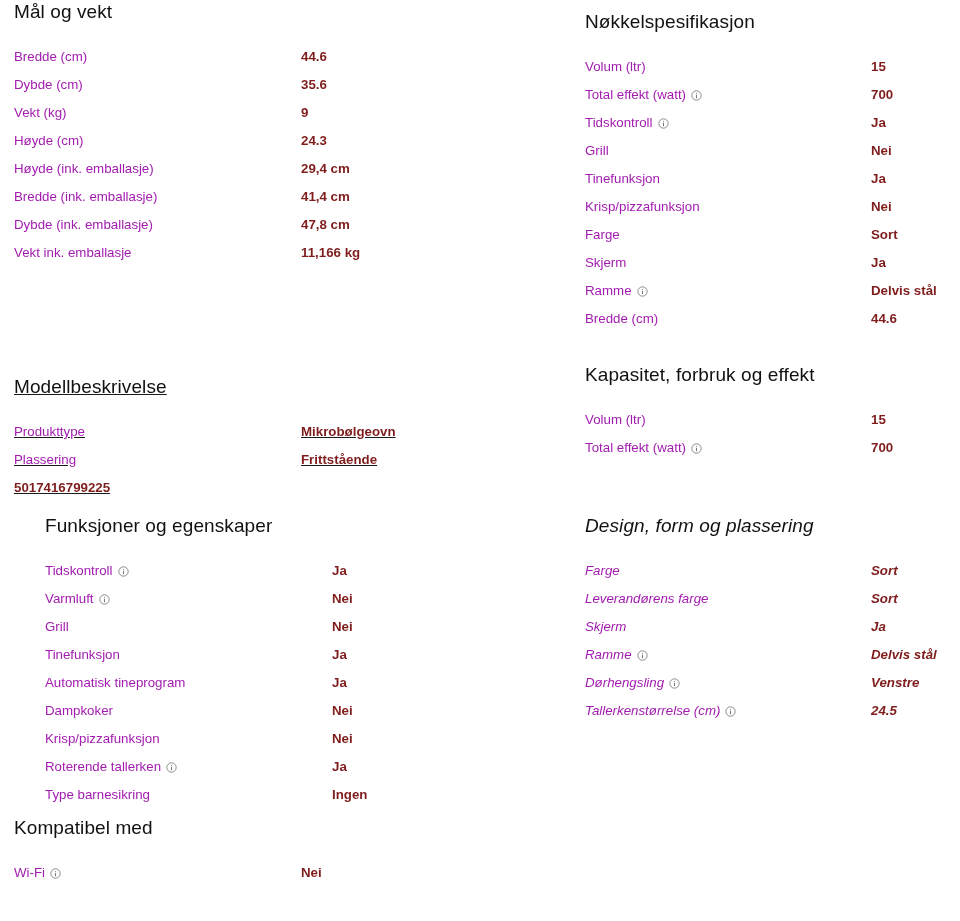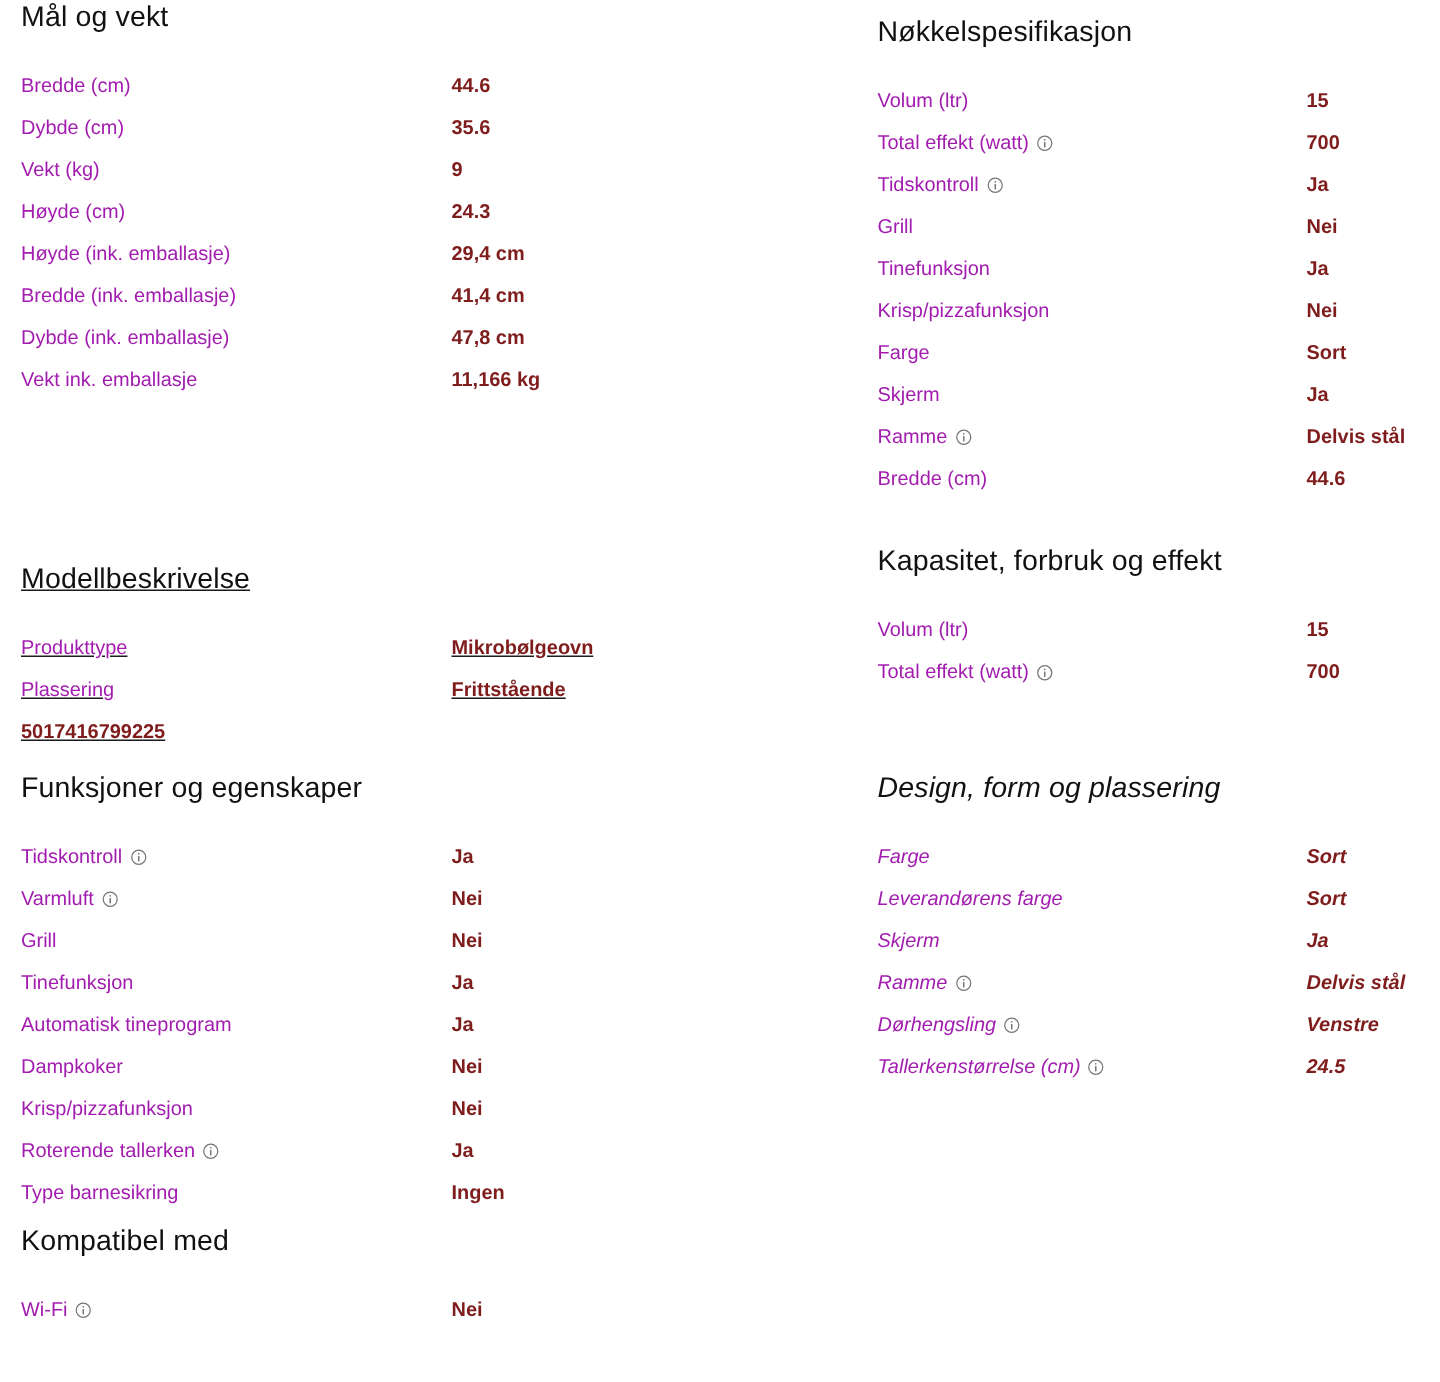--- a/index.html
+++ b/index.html
@@ -74,21 +74,21 @@
     margin-left: 5px;
     position: relative;
     top: 0px;
     flex: 0 0 auto;
   }
   .info-icon svg { display: block; }
 
   
   #blk-mal-og-vekt        { position: absolute; top: 0;  }
   #blk-modellbeskrivelse  { position: absolute; top: 375px; text-decoration: underline; }
-  #blk-funksjoner         { position: absolute; top: 514px; }
+  #blk-funksjoner         { position: absolute; top: 514px; margin-left: 31px; }
   #blk-kompatibel         { position: absolute; top: 816px; }
 
   #blk-nokkelspes         { position: absolute; top: 10px;  }
   #blk-kapasitet          { position: absolute; top: 363px; }
   #blk-design             { position: absolute; top: 514px; font-style: italic; }
 </style>
 </head>
 <body>
 
 <div class="sheet">

